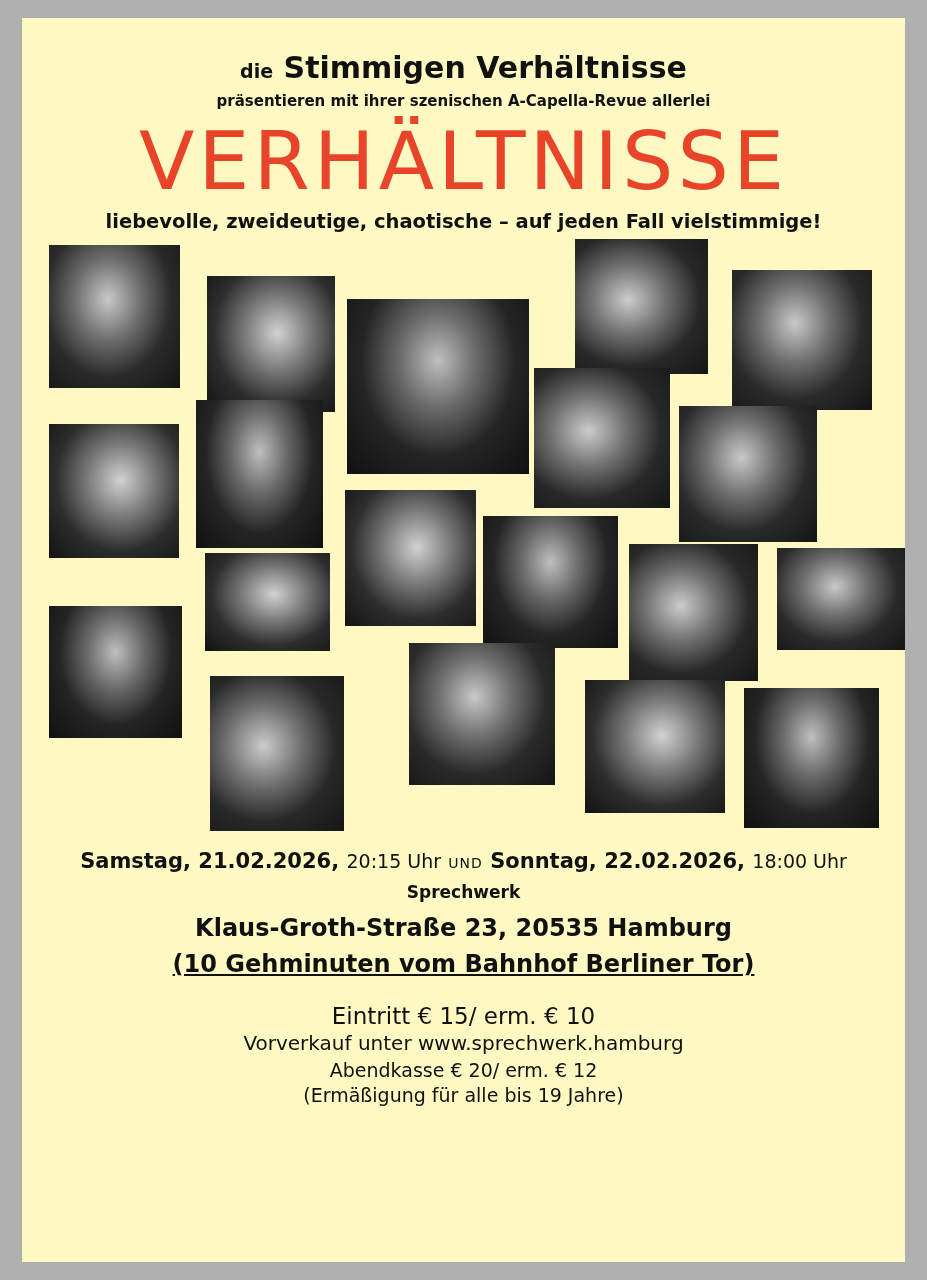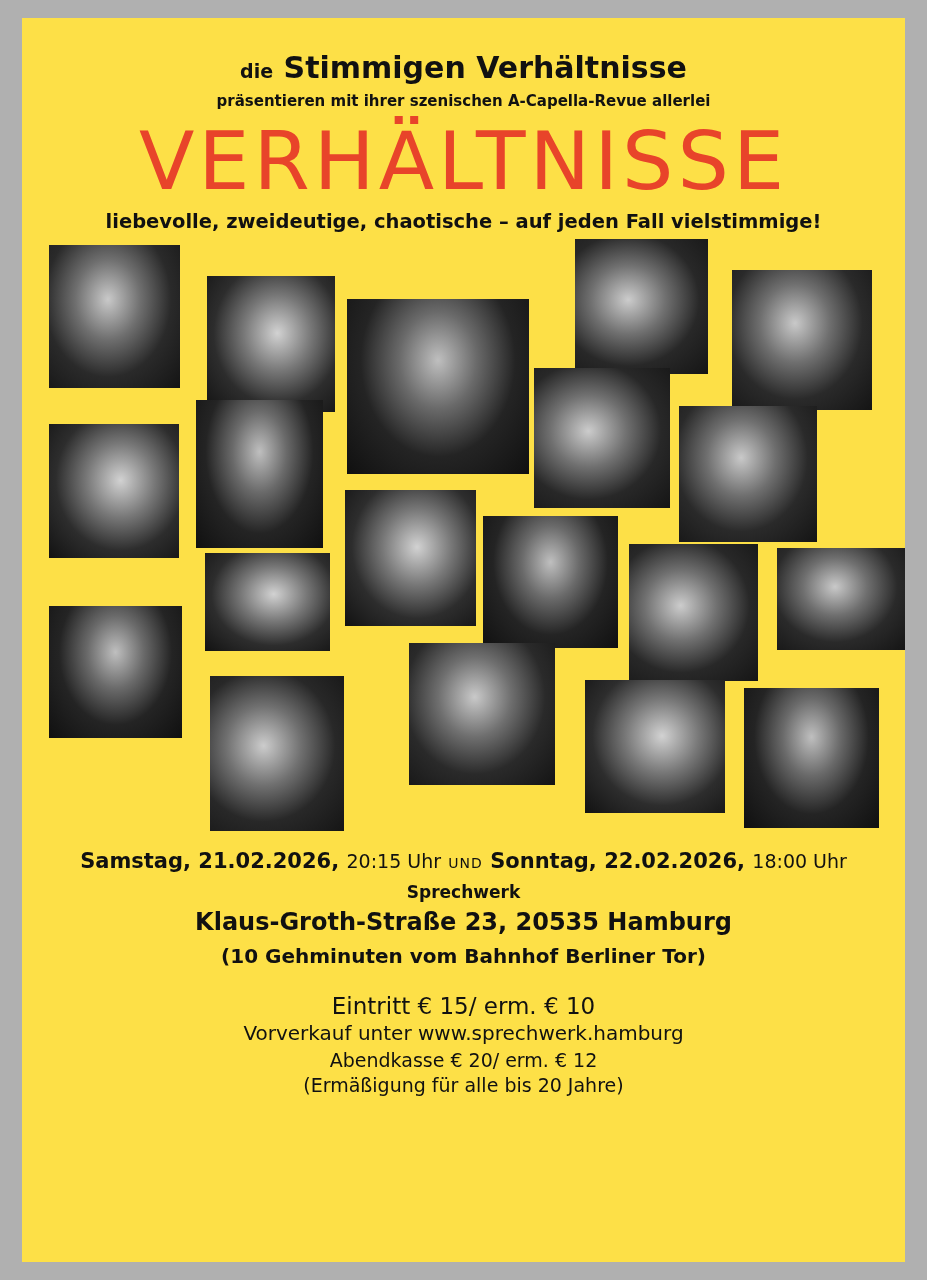--- a/index.html
+++ b/index.html
@@ -12,21 +12,21 @@
     height: 1280px;
     font-family: "DejaVu Sans", sans-serif;
     overflow: hidden;
   }
   .poster {
     position: absolute;
     left: 22px;
     top: 18px;
     width: 883px;
     height: 1244px;
-    background: #fde047;
+    background: #fef9c3;
     box-sizing: border-box;
     overflow: hidden;
   }
 
   
   .header {
     text-align: center;
     padding-top: 34px;
   }
   .line-die {
@@ -98,26 +98,27 @@
     letter-spacing: 1px;
   }
   .venue {
     font-size: 17px;
     font-weight: bold;
     margin-top: 9px;
   }
   .address {
     font-size: 24px;
     font-weight: bold;
-    margin-top: 6px;
+    margin-top: 12px;
   }
   .walk {
-    font-size: 20px;
+    font-size: 24px;
     font-weight: bold;
     margin-top: 8px;
+    text-decoration: underline;
   }
   .price1 {
     font-size: 23px;
     margin-top: 25px;
   }
   .price2 {
     font-size: 20px;
     margin-top: 2px;
   }
   .price3 {
@@ -217,17 +218,17 @@
       <span>Sonntag, 22.02.2026,</span>
       <span class="norm">18:00 Uhr</span>
     </div>
     <div class="venue">Sprechwerk</div>
     <div class="address">Klaus-Groth-Straße 23, 20535 Hamburg</div>
     <div class="walk">(10 Gehminuten vom Bahnhof Berliner Tor)</div>
 
     <div class="price1">Eintritt € 15/ erm. € 10</div>
     <div class="price2">Vorverkauf unter www.sprechwerk.hamburg</div>
     <div class="price3">Abendkasse € 20/ erm. € 12</div>
-    <div class="price4">(Ermäßigung für alle bis 20 Jahre)</div>
+    <div class="price4">(Ermäßigung für alle bis 19 Jahre)</div>
 
   </div>
 
 </div>
 
 </body></html>

